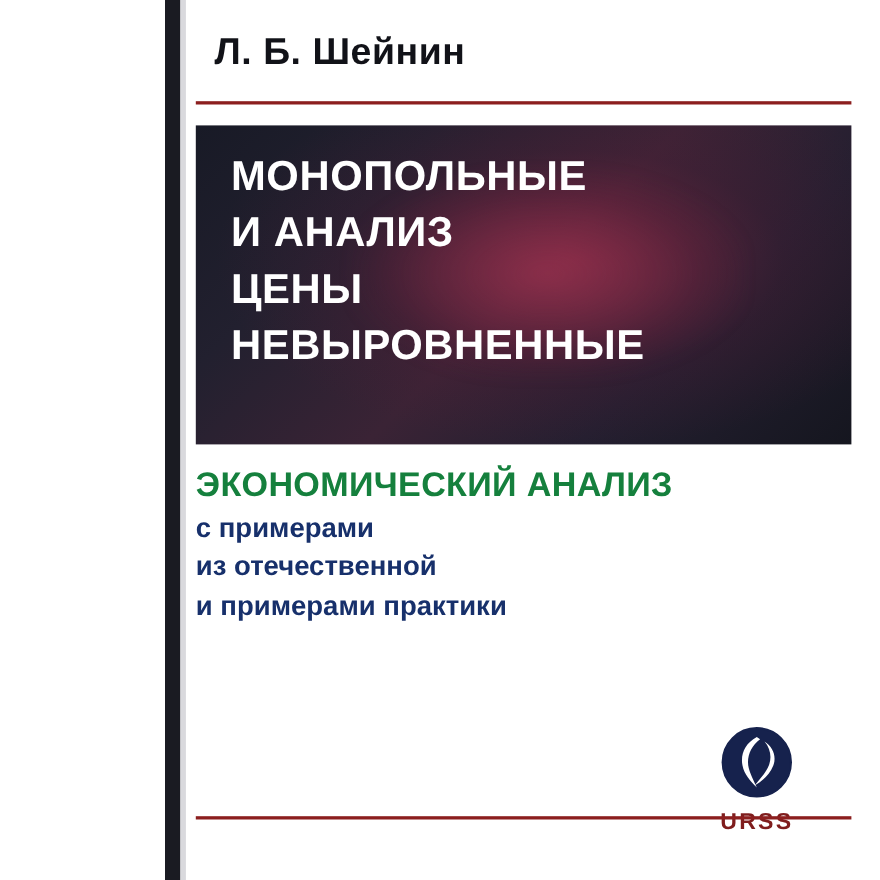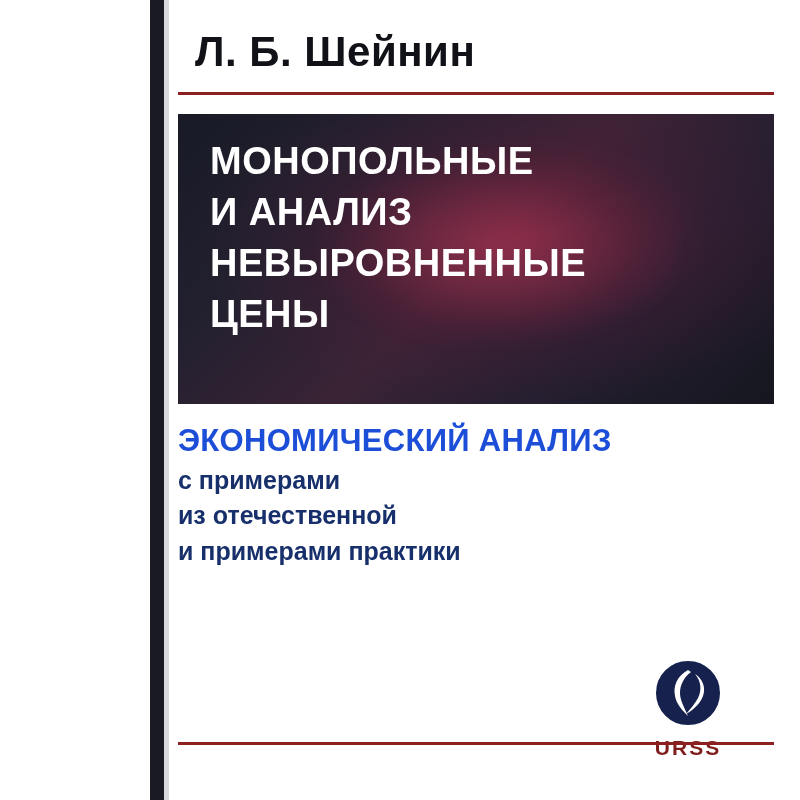--- a/index.html
+++ b/index.html
@@ -43,21 +43,21 @@
     left: 14px;
     top: 0px;
     width: 5px;
     height: 800px;
     background: #d9d9dd;
   }
   .author {
     position: absolute;
     left: 45px;
     top: 28px;
-    font-size: 42px;
+    font-size: 34px;
     font-weight: bold;
     color: #111218;
     letter-spacing: 0.5px;
     white-space: nowrap;
     text-align: center;
   }
   .rule-top {
     position: absolute;
     left: 28px;
     top: 92px;
@@ -97,21 +97,21 @@
     letter-spacing: 0.5px;
   }
   .title-text div { white-space: nowrap; }
   .subtitle-block {
     position: absolute;
     left: 28px;
     top: 424px;
     width: 596px;
   }
   .subtitle-main {
-    color: #1d4ed8;
+    color: #15803d;
     font-size: 31px;
     font-weight: bold;
     letter-spacing: 0.3px;
     line-height: 1.12;
     white-space: nowrap;
   }
   .subtitle-lines {
     margin-top: 4px;
     color: #17306b;
     font-size: 25px;
@@ -159,22 +159,22 @@
 
     <div class="author">Л. Б. Шейнин</div>
 
     <div class="rule-top"></div>
 
     <div class="title-panel">
       <div class="glow"></div>
       <div class="title-text">
         <div>МОНОПОЛЬНЫЕ</div>
         <div>И АНАЛИЗ</div>
+        <div>ЦЕНЫ</div>
         <div>НЕВЫРОВНЕННЫЕ</div>
-        <div>ЦЕНЫ</div>
       </div>
     </div>
 
     <div class="subtitle-block">
       <div class="subtitle-main">ЭКОНОМИЧЕСКИЙ АНАЛИЗ</div>
       <div class="subtitle-lines">
         <div>с примерами</div>
         <div>из отечественной</div>
         <div>и примерами практики</div>
       </div>

